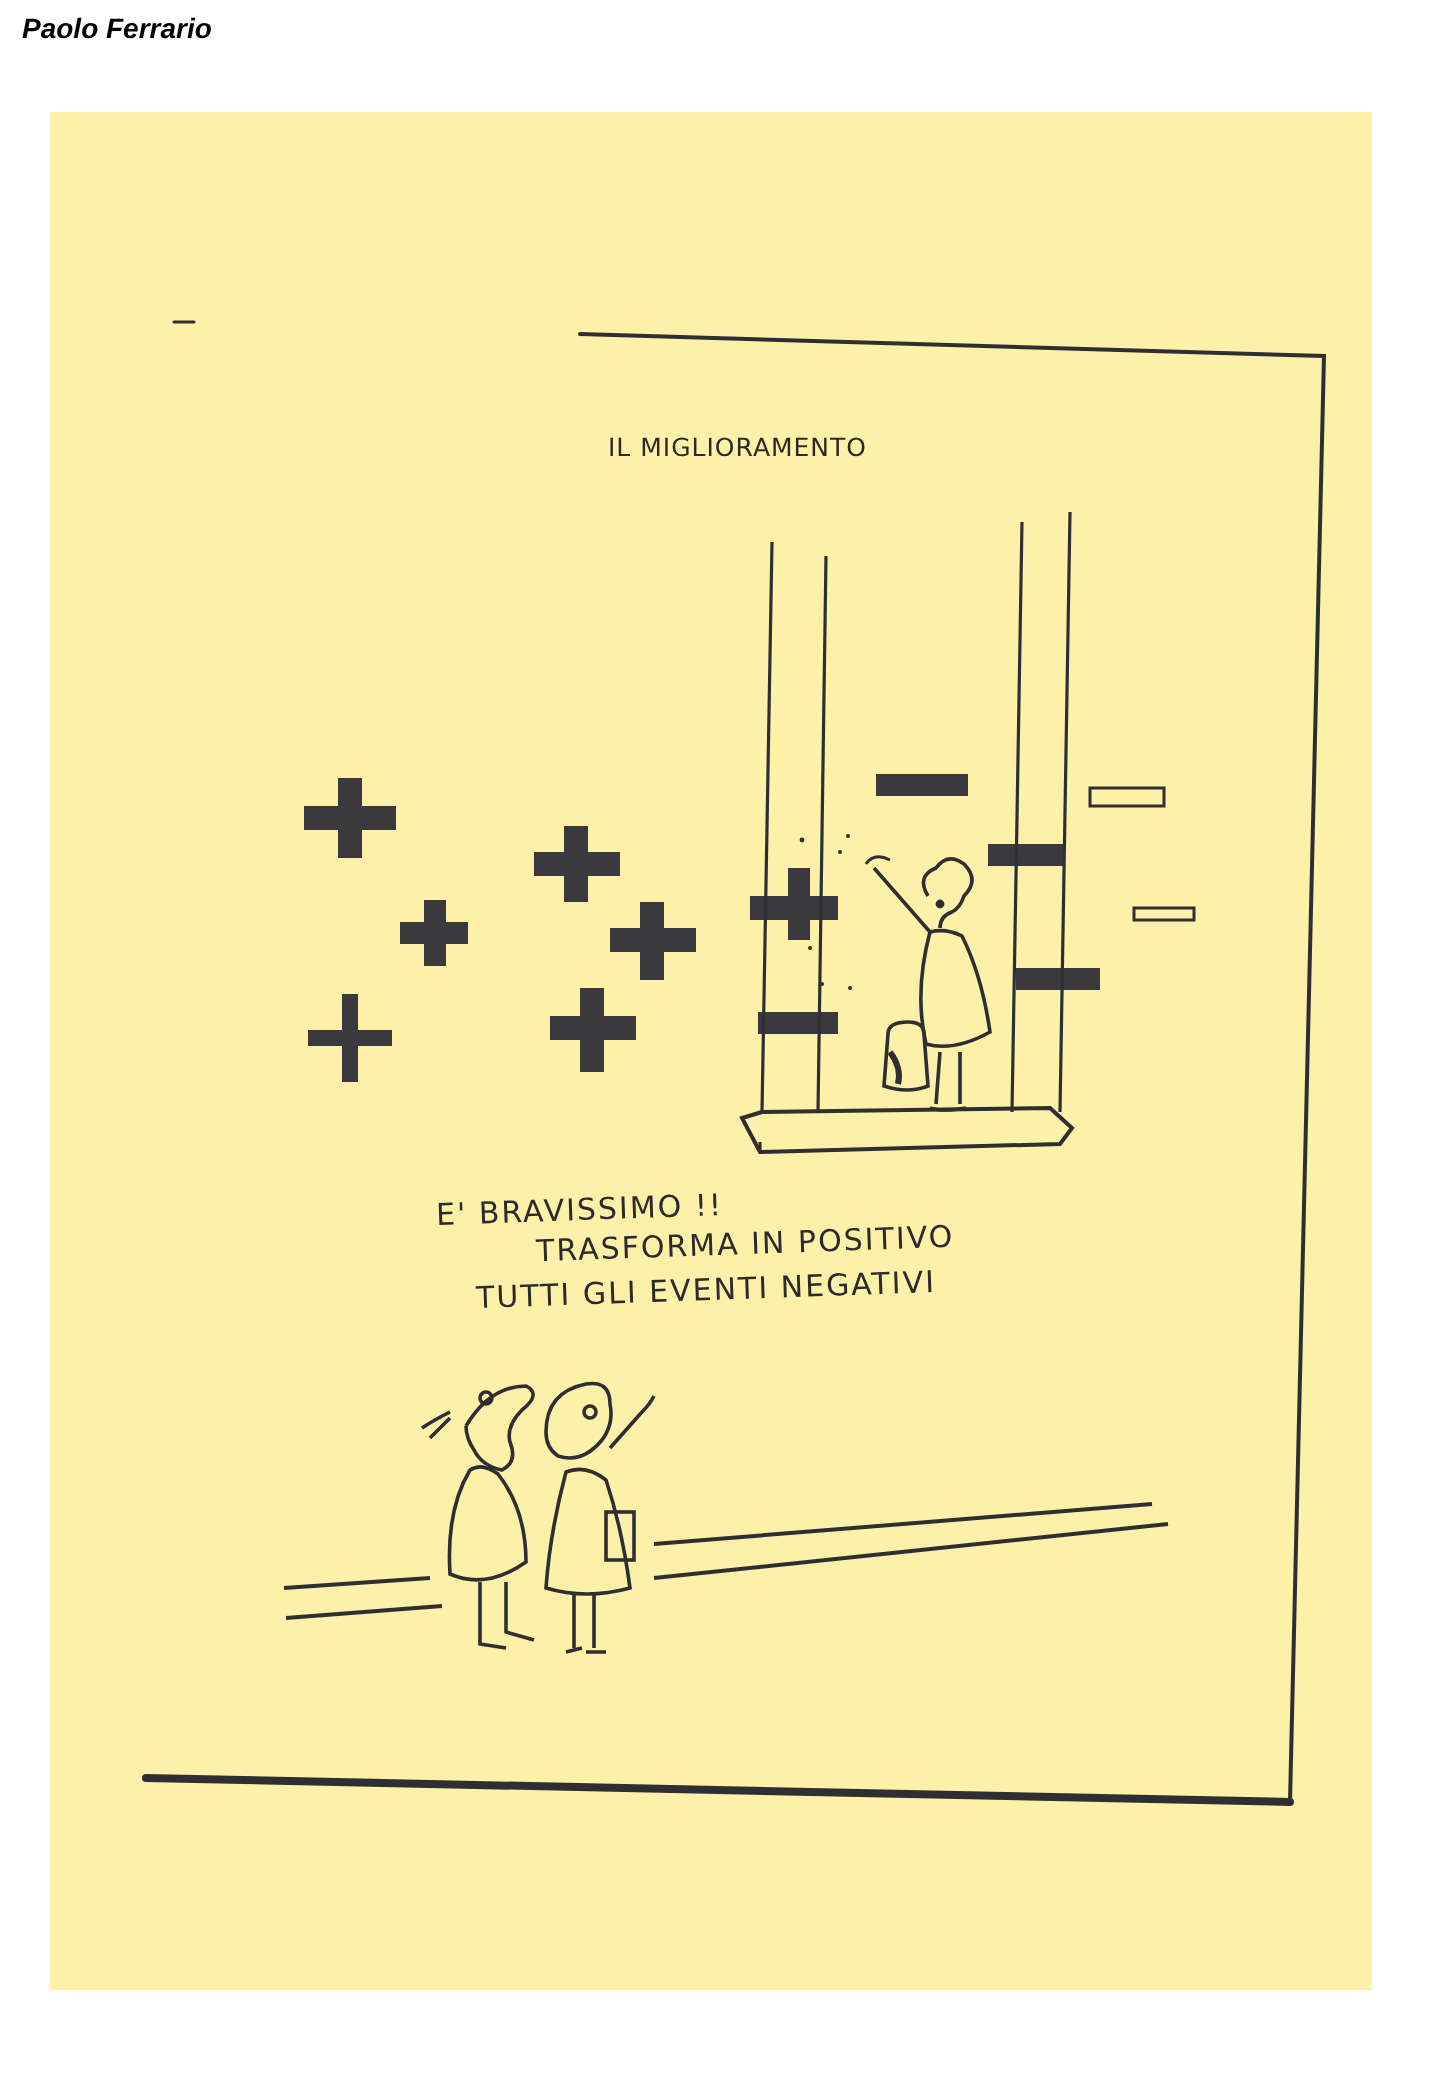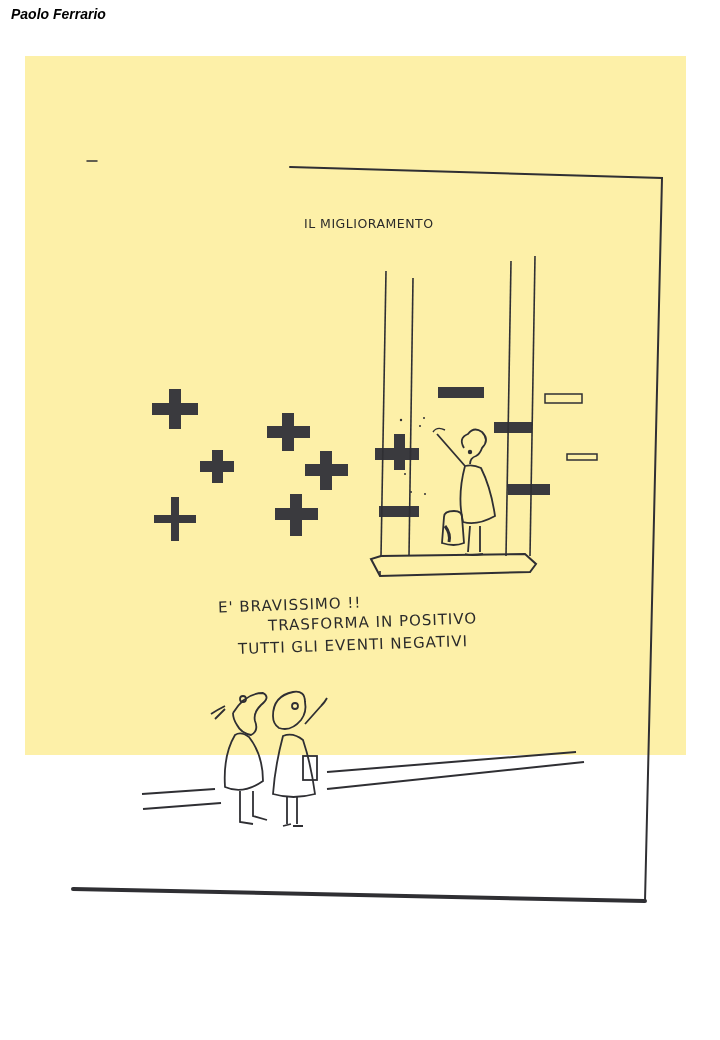--- a/index.html
+++ b/index.html
@@ -7,21 +7,21 @@
       width: 720px; height: 1040px; background: #ffffff;
       position: relative; overflow: hidden;
       font-family: "Liberation Sans", sans-serif;
     }
     .author {
       position: absolute; left: 11px; top: 6px;
       font-family: "Liberation Sans", sans-serif;
       font-size: 14px; font-weight: bold; font-style: italic; color: #000;
     }
     .sheet {
-      position: absolute; left: 25px; top: 56px; width: 661px; height: 699px;
+      position: absolute; left: 25px; top: 56px; width: 661px; height: 939px;
       background: #fdf0a8;
     }
     .sheet svg { position: absolute; left: 0; top: 0; }
     .title {
       position: absolute; left: 279px; top: 160px;
       font-family: "DejaVu Sans", sans-serif; font-size: 12.5px; letter-spacing: 0.5px;
       color: #2a2a2a;
     }
     .caption {
       position: absolute; font-family: "DejaVu Sans", sans-serif;

